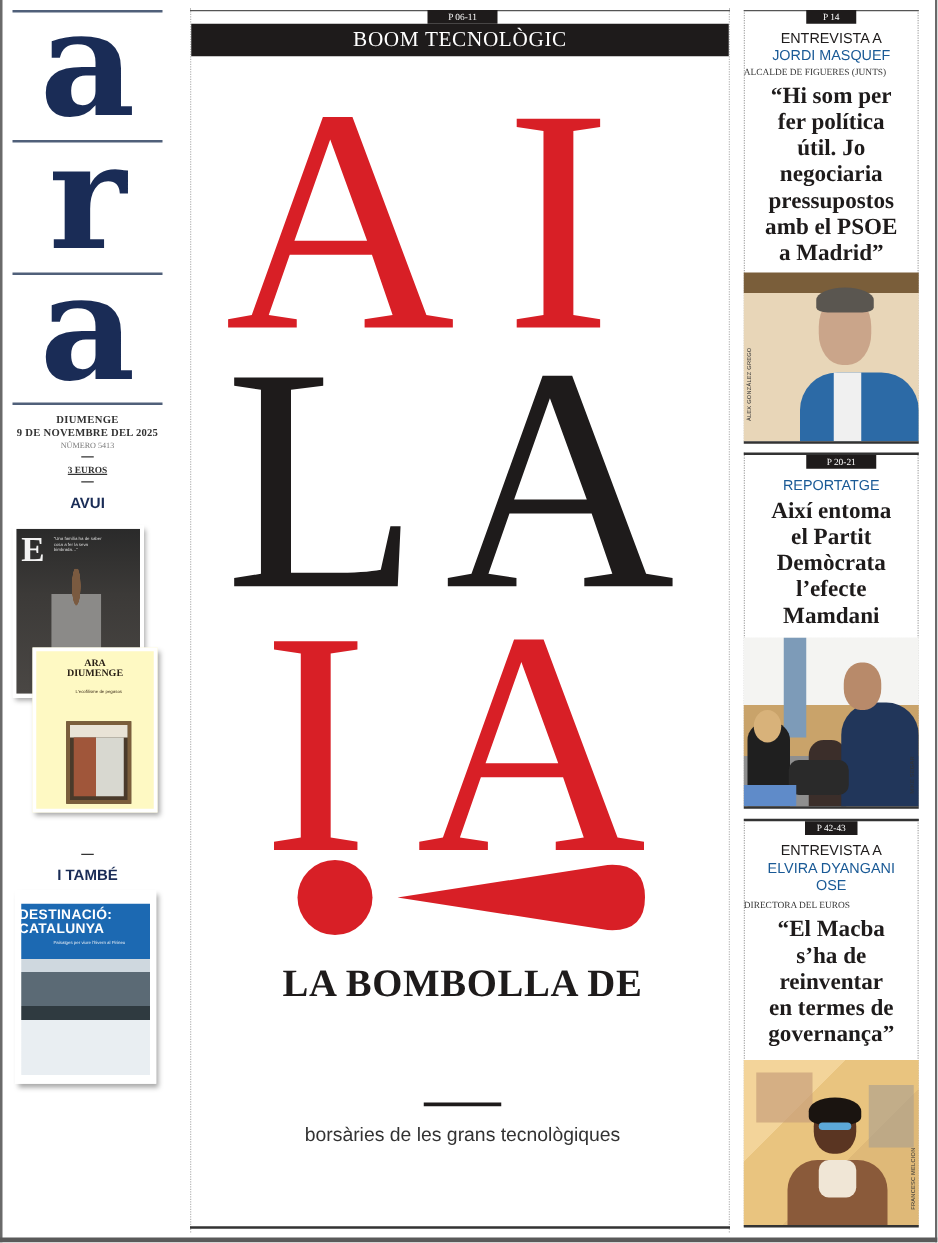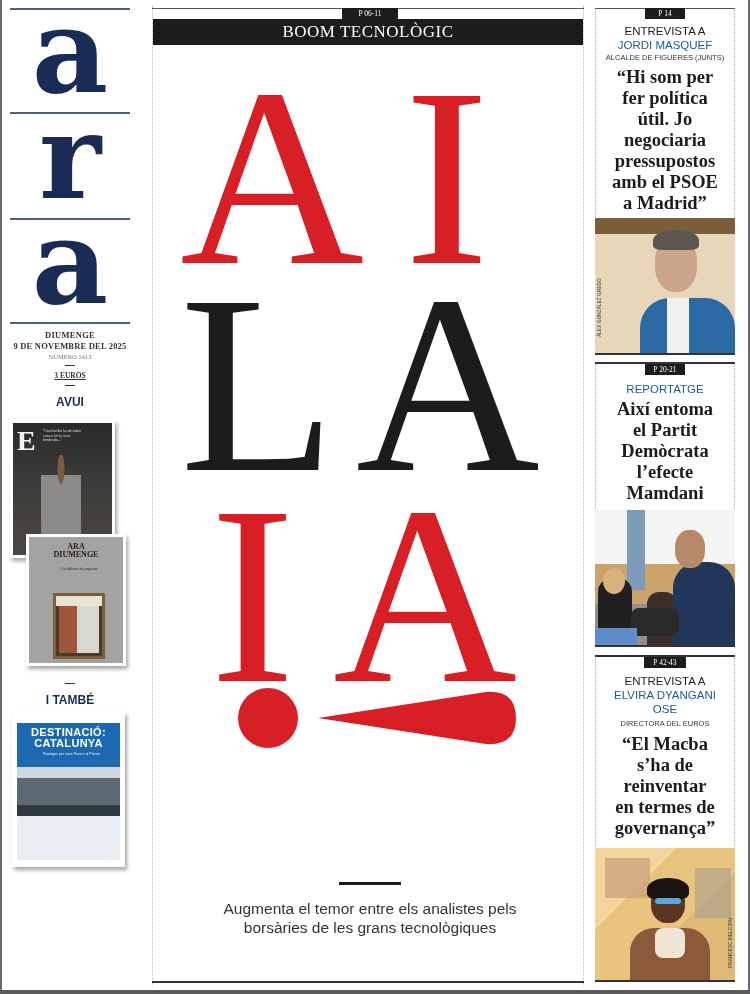--- a/index.html
+++ b/index.html
@@ -26,32 +26,32 @@
   .section-label { position: absolute; left: 0; width: 120px; text-align: center;
     font-family: "Liberation Sans", sans-serif; font-weight: bold; font-size: 12px; color: #1a2c56; }
 
   .thumb { position: absolute; box-shadow: 2px 3px 4px rgba(0,0,0,0.35); border: 3px solid #fff; overflow: hidden; }
   .thumb-e { left: 10px; top: 420px; width: 105px; height: 138px; background: linear-gradient(180deg, #2a2a2a 0%, #3c3a38 40%, #4a4744 100%); }
   .thumb-e .e-letter { position: absolute; left: 4px; top: 2px; font-family: "Liberation Serif", serif; font-size: 28px; color: #f3f3f3; font-weight: bold; }
   .thumb-e .e-text { position: absolute; left: 30px; top: 6px; width: 45px; font-size: 3.5px; color: #ddd; line-height: 1.3; }
   .thumb-e .e-person { position: absolute; left: 28px; top: 32px; width: 40px; height: 100px;
     background: radial-gradient(ellipse at 50% 14%, #7a5a40 0 12%, transparent 13%),
                 linear-gradient(180deg, transparent 0 20%, #8b8a88 20% 100%); border-radius: 14px 14px 0 0; }
-  .thumb-ad { left: 26px; top: 534px; width: 100px; height: 132px; background: #a3a3a3; }
+  .thumb-ad { left: 26px; top: 518px; width: 100px; height: 132px; background: #fef9c3; }
   .thumb-ad .ad-title { position: absolute; left: 0; width: 100%; top: 6px; text-align: center;
     font-family: "Liberation Serif", serif; font-size: 8px; line-height: 0.95; color: #2b2218; font-weight: bold; }
   .thumb-ad .ad-sub { position: absolute; left: 30px; top: 30px; width: 40px; font-size: 3.5px; color: #3a2b18; line-height: 1.3; text-align: center; }
   .thumb-ad .ad-window { position: absolute; left: 24px; top: 56px; width: 52px; height: 66px; background: #4a3a2a; border: 3px solid #7b5e3b; }
   .thumb-ad .ad-window-in { position: absolute; left: 3px; top: 10px; right: 3px; bottom: 3px; background: linear-gradient(90deg, #a0563a 0 45%, #d8d8d0 45% 100%); }
   .thumb-ad .ad-window-shade { position: absolute; left: 0; top: 0; right: 0; height: 10px; background: #e9e3d6; }
   .thumb-dest { left: 12px; top: 712px; width: 113px; height: 155px; background: #fff; }
   .thumb-dest .dest-top { position: absolute; left: 0; top: 0; width: 100%; height: 8px; font-size: 4px; color: #1a4a8a; padding: 1px 2px; }
   .thumb-dest .dest-img { position: absolute; left: 2px; top: 8px; right: 2px; bottom: 4px;
     background: linear-gradient(180deg, #1c69b2 0 32%, #cfd8df 32% 40%, #5b6a75 40% 60%, #2f3a40 60% 68%, #e9eef2 68% 100%); }
-  .thumb-dest .dest-title { position: absolute; left: 0; width: 100%; top: 12px; text-align: center;
+  .thumb-dest .dest-title { position: absolute; left: 0; width: 100%; top: 12px; text-align: left;
     font-size: 11px; font-weight: bold; color: #fff; line-height: 1; letter-spacing: 0.3px; }
   .thumb-dest .dest-sub { position: absolute; left: 20px; width: 73px; top: 37px; text-align: center; font-size: 3.5px; color: #e8eef5; }
 
   
   .center { position: absolute; left: 152px; top: 6px; width: 432px; height: 980px; border-left: 1px dotted #bbb; border-right: 1px dotted #bbb; }
   .center-top-rule { position: absolute; left: 152px; top: 8px; width: 432px; height: 1px; background: #555; }
   .page-ref-center { position: absolute; left: 342px; top: 8px; width: 56px; height: 11px; background: #1e1b1b; color: #fff;
     font-family: "Liberation Serif", serif; font-size: 7.5px; text-align: center; line-height: 11px; }
   .section-banner { position: absolute; left: 153px; top: 19px; width: 430px; height: 26px; background: #1e1b1b; color: #fff;
     font-family: "Liberation Serif", serif; font-size: 17px; text-align: center; line-height: 26px; letter-spacing: 0.5px; }
@@ -74,22 +74,22 @@
   .center-bottom-rule { position: absolute; left: 152px; top: 981px; width: 432px; height: 2px; background: #333; }
 
   
   .rcard { position: absolute; left: 595px; width: 140px; border-left: 1px dotted #aaa; border-right: 1px dotted #aaa; }
   .rcard-rule { position: absolute; left: 595px; width: 140px; height: 2px; background: #333; }
   .rcard-ref { position: absolute; height: 11px; background: #1e1b1b; color: #fff;
     font-family: "Liberation Serif", serif; font-size: 7.5px; text-align: center; line-height: 11px; }
   .rcard-kicker { position: absolute; left: 595px; width: 140px; text-align: center;
     font-family: "Liberation Sans", sans-serif; font-size: 11.5px; color: #1e1b1b; line-height: 14px; }
   .rcard-name { color: #1a5a96; }
-  .rcard-role { position: absolute; left: 595px; width: 140px; text-align: center;
-    font-family: Liberation Sans, sans-serif; font-size: 7.5px; color: #333; }
+  .rcard-role { position: absolute; left: 595px; width: 140px; text-align: left;
+    font-family: Liberation Serif, serif; font-size: 7.5px; color: #333; }
   .rcard-quote { position: absolute; left: 595px; width: 140px; text-align: center;
     font-family: "Liberation Serif", serif; font-weight: bold; font-size: 18.5px; line-height: 21px; color: #1e1b1b; }
   .rphoto { position: absolute; left: 595px; width: 140px; overflow: hidden; }
   .credit { position: absolute; font-size: 4.5px; color: #333; writing-mode: vertical-rl; transform: rotate(180deg); letter-spacing: 0.2px; }
 
   .photo-masquef { top: 218px; height: 135px;
     background: linear-gradient(180deg, #7a5e3a 0 12%, #e8d6b8 12% 100%); }
   .photo-masquef .head { position: absolute; left: 60px; top: 18px; width: 42px; height: 56px; border-radius: 45% 45% 45% 45%; background: #caa58a; }
   .photo-masquef .hair { position: absolute; left: 58px; top: 12px; width: 46px; height: 20px; border-radius: 50% 50% 20% 20%; background: #5a5650; }
   .photo-masquef .body { position: absolute; left: 45px; top: 80px; width: 95px; height: 60px; border-radius: 30px 30px 0 0; background: #2c6aa6; }
@@ -179,24 +179,24 @@
 <div class="big big-red big-row1">AI</div>
 <div class="big big-black big-row2">LA</div>
 <div class="big big-red big-row3">IA</div>
 
 <div class="excl-dot"></div>
 <svg class="excl-stem" viewBox="0 0 198 56">
   <path d="M0 28 L168 2 Q198 0 198 28 Q198 56 168 54 Z" fill="#d81f26"></path>
 </svg>
 
 <div class="headline">
+  <div>LA BOMBOLLA DE</div>
 </div>
 <div class="headline-rule"></div>
 <div class="subhead">
-  <div>Augmenta el temor entre els analistes pels</div>
   <div>borsàries de les grans tecnològiques</div>
 </div>
 <div class="center-bottom-rule"></div>
 
 <div class="rcard" style="top:8px;height:345px"></div>
 <div class="rcard-rule" style="top:8px;height:1px;background:#555"></div>
 <div class="rcard-ref" style="left:645px;top:8px;width:40px">P 14</div>
 <div class="rcard-kicker" style="top:24px">
   <div>ENTREVISTA A</div>
   <div class="rcard-name">JORDI MASQUEF</div>
@@ -215,21 +215,21 @@
   <div class="body"></div>
   <div class="shirt"></div>
   <div class="head"></div>
   <div class="hair"></div>
   <div class="credit" style="left:2px;top:60px">ÀLEX GONZÁLEZ GREGO</div>
 </div>
 <div class="rcard-rule" style="top:353px"></div>
 
 <div class="rcard" style="top:362px;height:283px"></div>
 <div class="rcard-rule" style="top:362px;height:2px"></div>
-<div class="rcard-ref" style="left:645px;top:364px;width:40px">P 20-21</div>
+<div class="rcard-ref" style="left:645px;top:364px;width:56px">P 20-21</div>
 <div class="rcard-kicker" style="top:382px;color:#1a5a96">REPORTATGE</div>
 <div class="rcard-quote" style="top:399px">
   <div>Així entoma</div>
   <div>el Partit</div>
   <div>Demòcrata</div>
   <div>l’efecte</div>
   <div>Mamdani</div>
 </div>
 <div class="rphoto photo-mamdani">
   <div class="tower"></div>

